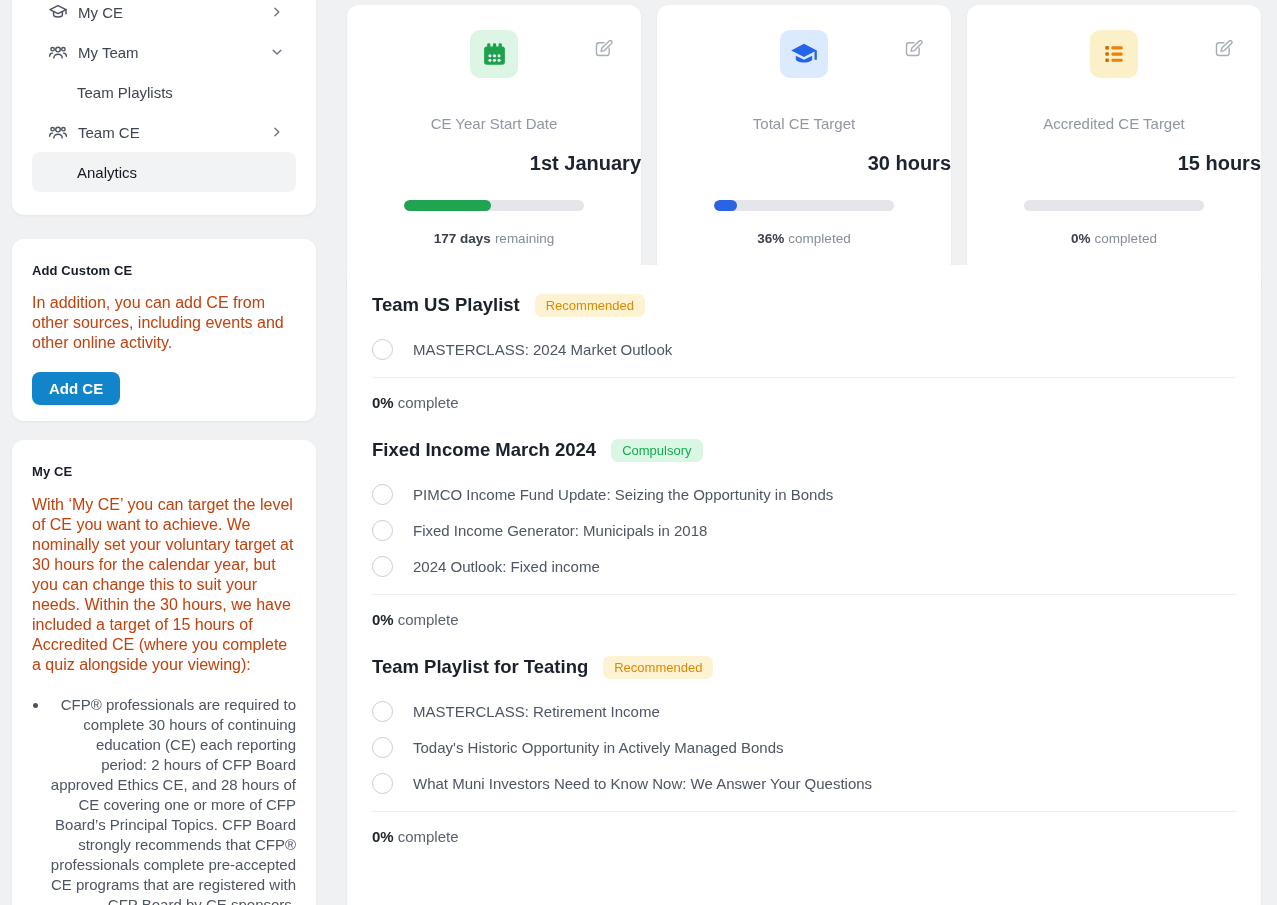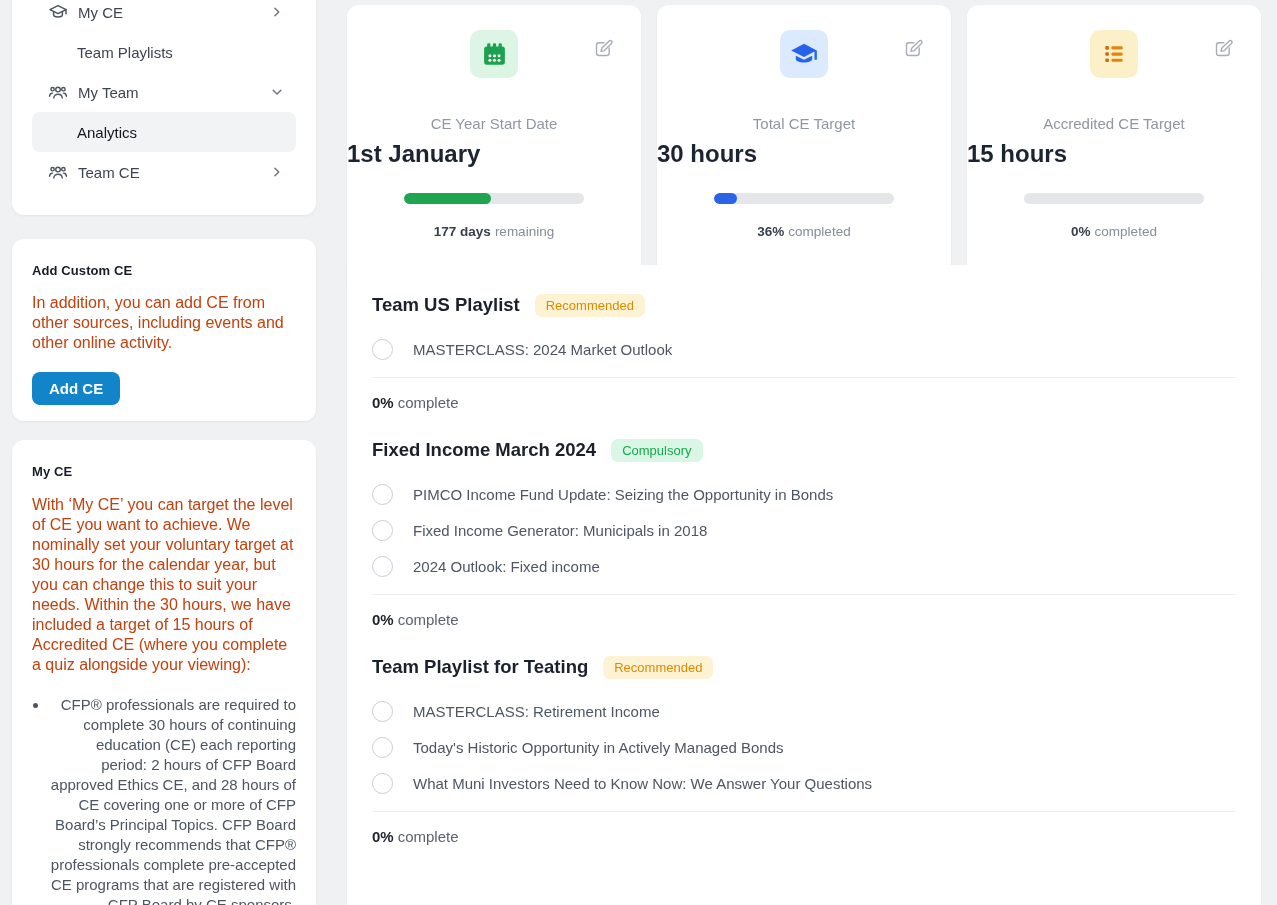--- a/index.html
+++ b/index.html
@@ -51,21 +51,21 @@
     margin:25px auto 0; display:flex; align-items:center; justify-content:center;
   }
   .icon-box.green  { background:#ddf5e5; }
   .icon-box.blue   { background:#dbeafe; }
   .icon-box.yellow { background:#fcf0c8; }
   .edit-btn {
     position:absolute; top:33px; right:27px; width:21px; height:21px;
     background:none; border:none; cursor:pointer; color:#a6adb7; padding:0;
   }
   .stat-label { margin-top:37px; text-align:center; font-size:15px; color:#8f97a3; }
-  .stat-value { margin-top:8px; text-align:left; font-size:24px; font-weight:700; color:#1d2431; }
+  .stat-value { margin-top:20px; text-align:right; font-size:20px; font-weight:700; color:#1d2431; }
   .bar-track { width:180px; height:11px; border-radius:6px; background:#e4e6ea; margin:25px auto 0; overflow:hidden; }
   .bar-fill { height:100%; border-radius:6px; }
   .fill-green { background:#21a44f; }
   .fill-blue  { background:#2b63e5; }
   .fill-orange{ background:#e1820a; }
   .stat-footer { margin-top:20px; text-align:center; font-size:13.5px; color:#858d99; }
   .stat-footer b { color:#39404c; font-weight:700; margin-right:4px; }
 
   
   .main-card { left:347px; top:265px; width:914px; height:700px; padding:28px 25px; }
@@ -100,61 +100,61 @@
         <path d="M18 7.6v4.2"></path>
       </svg>
     </span>
     <span>My CE</span>
     <span class="chev">
       <svg viewBox="0 0 20 20" width="14" height="14" fill="none" stroke="#6b7280" stroke-width="2" stroke-linecap="round" stroke-linejoin="round">
           <path d="M7 4.5l5.5 5.5L7 15.5"></path>
         </svg>
     </span>
   </div>
-  <div class="nav-row indent">
-    <span>Team Playlists</span>
-  </div>
   <div class="nav-row">
     <span class="nav-ico">
       <svg viewBox="0 0 20 20" width="20" height="20" fill="none" stroke="#4b5462" stroke-width="1.4" stroke-linecap="round">
         <circle cx="10" cy="7.6" r="2.3"></circle>
         <path d="M5.8 16c0-2.3 1.9-3.8 4.2-3.8s4.2 1.5 4.2 3.8"></path>
         <circle cx="4.6" cy="7.2" r="1.7"></circle>
         <path d="M1.6 14.2c0-1.9 1.3-3 2.9-3.1"></path>
         <circle cx="15.4" cy="7.2" r="1.7"></circle>
         <path d="M18.4 14.2c0-1.9-1.3-3-2.9-3.1"></path>
       </svg>
     </span>
     <span>My Team</span>
     <span class="chev">
       <svg viewBox="0 0 20 20" width="14" height="14" fill="none" stroke="#6b7280" stroke-width="2" stroke-linecap="round" stroke-linejoin="round">
           <path d="M4.5 7.5 10 13l5.5-5.5"></path>
         </svg>
     </span>
   </div>
-  <div class="nav-row indent active">
-    <span>Analytics</span>
+  <div class="nav-row indent">
+    <span>Team Playlists</span>
   </div>
   <div class="nav-row">
     <span class="nav-ico">
       <svg viewBox="0 0 20 20" width="20" height="20" fill="none" stroke="#4b5462" stroke-width="1.4" stroke-linecap="round">
         <circle cx="10" cy="7.6" r="2.3"></circle>
         <path d="M5.8 16c0-2.3 1.9-3.8 4.2-3.8s4.2 1.5 4.2 3.8"></path>
         <circle cx="4.6" cy="7.2" r="1.7"></circle>
         <path d="M1.6 14.2c0-1.9 1.3-3 2.9-3.1"></path>
         <circle cx="15.4" cy="7.2" r="1.7"></circle>
         <path d="M18.4 14.2c0-1.9-1.3-3-2.9-3.1"></path>
       </svg>
     </span>
     <span>Team CE</span>
     <span class="chev">
       <svg viewBox="0 0 20 20" width="14" height="14" fill="none" stroke="#6b7280" stroke-width="2" stroke-linecap="round" stroke-linejoin="round">
           <path d="M7 4.5l5.5 5.5L7 15.5"></path>
         </svg>
     </span>
+  </div>
+  <div class="nav-row indent active">
+    <span>Analytics</span>
   </div>
 </div>
 
 <div class="card add-card">
   <div class="side-title">Add Custom CE</div>
   <div class="side-body">In addition, you can add CE from other sources, including events and other online activity.</div>
   <button class="btn-primary">Add CE</button>
 </div>
 
 <div class="card myce-card">

